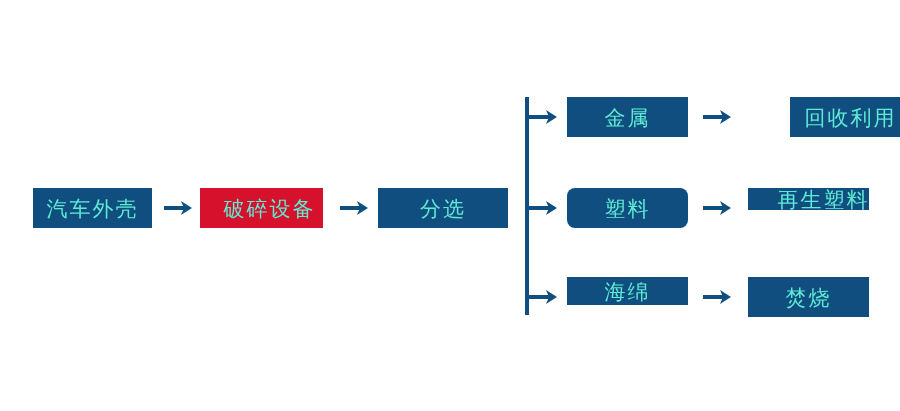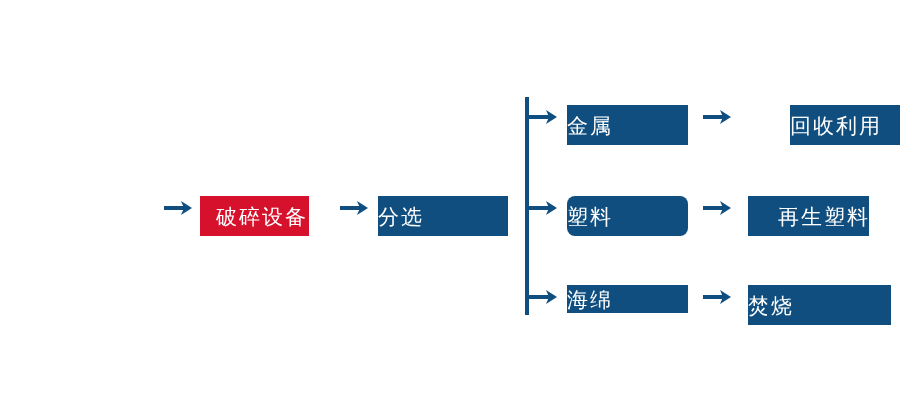--- a/index.html
+++ b/index.html
@@ -14,53 +14,56 @@
     position: relative;
     width: 900px;
     height: 411px;
     background: #ffffff;
     overflow: hidden;
   }
   .node {
     position: absolute;
     display: flex;
     align-items: center;
-    color: #ffffff;
+    justify-content: center;
+    color: #5eead4;
     font-size: 21px;
     letter-spacing: 2px;
     line-height: 1;
     box-sizing: border-box;
     user-select: none;
     white-space: nowrap;
-    margin-top: 8px;
   }
   .node.blue  { background: #0f4e7e; }
   .node.red   { background: #d6112c; }
 
   .arrow {
     position: absolute;
     display: block;
   }
   .trunk {
     position: absolute;
     background: #0f4e7e;
   }
 </style>
 </head>
 <body>
 
 <div id="canvas">
 
+  <div class="node blue" style="left:33px; top:188px; width:119px; height:40px;">
+    <span>汽车外壳</span>
+  </div>
 
   <svg class="arrow" style="left:164px; top:198px;" width="30" height="20" viewBox="0 0 30 20">
     <path d="M0 10 L20 10" stroke="#0f4e7e" stroke-width="4" fill="none"></path>
     <path d="M17 3 L28 10 L17 17 L20 10 Z" fill="#0f4e7e"></path>
   </svg>
 
-  <div class="node red" style="left:200px; top:188px; width:109px; height:40px;padding-left:16px;">
+  <div class="node red" style="left:200px; top:188px; width:123px; height:40px;padding-left:16px;">
     <span>破碎设备</span>
   </div>
 
   <svg class="arrow" style="left:340px; top:198px;" width="30" height="20" viewBox="0 0 30 20">
     <path d="M0 10 L20 10" stroke="#0f4e7e" stroke-width="4" fill="none"></path>
     <path d="M17 3 L28 10 L17 17 L20 10 Z" fill="#0f4e7e"></path>
   </svg>
 
   <div class="node blue" style="left:378px; top:188px; width:130px; height:40px;">
     <span>分选</span>
@@ -107,21 +110,21 @@
 
   <svg class="arrow" style="left:703px; top:287px;" width="30" height="20" viewBox="0 0 30 20">
     <path d="M0 10 L20 10" stroke="#0f4e7e" stroke-width="4" fill="none"></path>
     <path d="M17 3 L28 10 L17 17 L20 10 Z" fill="#0f4e7e"></path>
   </svg>
 
   <div class="node blue" style="left:790px; top:97px; width:121px; height:40px;">
     <span>回收利用</span>
   </div>
 
-  <div class="node blue" style="left:748px; top:188px; width:121px; height:40px;padding-left:30px;">
+  <div class="node blue" style="left:748px; top:188px; width:121px; height:22px;padding-left:30px;">
     <span>再生塑料</span>
   </div>
 
-  <div class="node blue" style="left:748px; top:277px; width:143px; height:40px;">
+  <div class="node blue" style="left:748px; top:277px; width:121px; height:40px;">
     <span>焚烧</span>
   </div>
 
 </div>
 
 </body></html>

